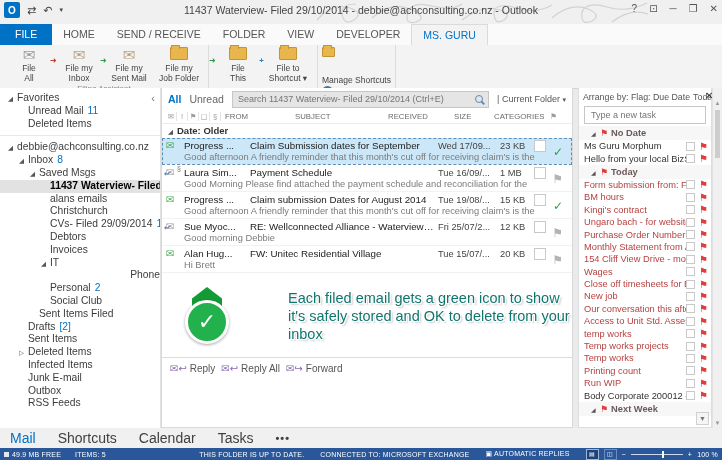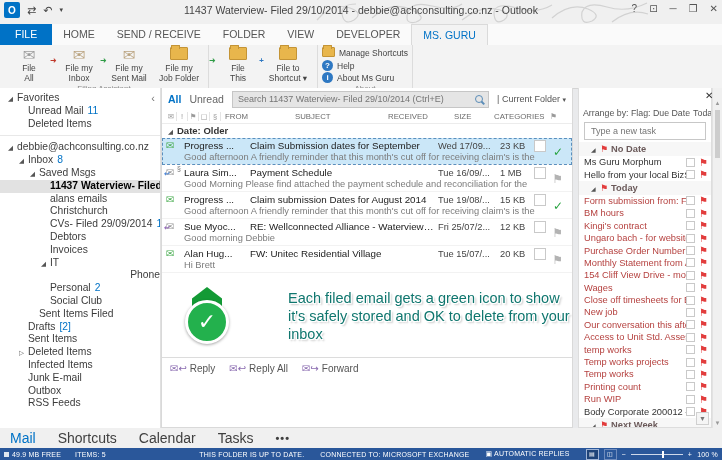--- a/index.html
+++ b/index.html
@@ -22,21 +22,21 @@
   .rtab{padding:4px 11px 0 11px;color:#555;}
   .rtab.active{background:#f3f3f3;color:#0072c6;border:1px solid #dadada;border-bottom:none;}
 
   
   .ribbon{position:absolute;top:45px;left:0;right:0;height:43px;background:#f3f3f3;border-bottom:1px solid #d4d4d4;display:flex;}
   .rgroup{display:flex;flex-direction:column;border-right:1px solid #dcdcdc;padding:1px 4px 0 4px;}
   .rbtns{display:flex;flex:1;align-items:flex-start;}
   .rbig{width:50px;text-align:center;font-size:8.5px;line-height:1.15;color:#444;padding-top:1px;}
   .rbig .ric{display:block;margin:0 auto 1px auto;}
   .rsmalls{display:flex;flex-direction:column;justify-content:flex-start;gap:1px;padding-top:1px;}
-  .rsmall{display:flex;align-items:center;gap:4px;font-size:8.5px;color:#444;white-space:nowrap;}
+  .rsmall{display:flex;align-items:flex-start;gap:16px;font-size:8.5px;color:#444;white-space:nowrap;flex-direction:column;}
   .rgl{font-size:8px;color:#8a8a8a;text-align:center;height:11px;line-height:11px;}
   .env{font-size:15px;line-height:15px;color:#b9a27e;}
   .env.gray{color:#9a9a9a;}
   .fold{display:inline-block;width:16px;height:11px;background:#e8b64c;border:1px solid #c49436;border-radius:1px;position:relative;}
   .fold::before{content:"";position:absolute;top:-3px;left:0;width:7px;height:3px;background:#e8b64c;border:1px solid #c49436;border-bottom:none;border-radius:1px 1px 0 0;}
   .fold.small{width:11px;height:8px;}
   .ov{position:relative;display:inline-block;}
   .ovmark{position:absolute;font-size:8px;font-weight:bold;left:-4px;bottom:-2px;}
   .bluecirc{display:inline-block;width:11px;height:11px;border-radius:50%;background:#2e78c2;color:#fff;font-size:8px;font-weight:bold;text-align:center;line-height:11px;}
 
@@ -92,36 +92,36 @@
 
   
   .annot{display:flex;align-items:center;gap:10px;margin:12px 0 0 22px;height:62px;}
   .badge{position:relative;width:46px;height:58px;flex:0 0 auto;}
   .badge .pent{position:absolute;left:8px;top:0;width:30px;height:30px;background:#139a35;clip-path:polygon(50% 0,100% 38%,100% 100%,0 100%,0 38%);}
   .badge .circ{position:absolute;left:1px;top:13px;width:38px;height:38px;border-radius:50%;background:#23b14d;border:3px solid #fff;box-shadow:0 1px 3px rgba(0,0,0,.35);color:#fff;font-size:22px;font-weight:bold;text-align:center;line-height:38px;}
   .annot-text{font-size:14.5px;font-weight:normal;color:#0f766e;line-height:1.25;text-shadow:-1px -1px 0 #fff,1px -1px 0 #fff,-1px 1px 0 #fff,1px 1px 0 #fff,2px 2px 2px rgba(0,0,0,.25);margin-left:48px;}
 
   
   .rpsep{border-top:1px solid #dcdcdc;margin-top:10px;}
-  .rpactions{display:flex;gap:14px;padding:5px 8px 3px 8px;font-size:10px;color:#555;align-items:flex-end;}
+  .rpactions{display:flex;gap:6px;padding:5px 8px 3px 8px;font-size:10px;color:#555;align-items:flex-end;}
   .rpact .aicon{color:#8a6bb0;font-size:10px;margin-right:3px;}
   .rphead{display:flex;padding:2px 8px 6px 8px;gap:8px;}
   .avatar{width:44px;height:44px;background:#bfbfbf;position:relative;flex:0 0 auto;overflow:hidden;}
   .avatar::before{content:"";position:absolute;left:14px;top:7px;width:16px;height:16px;border-radius:50%;background:#fff;}
   .avatar::after{content:"";position:absolute;left:6px;top:26px;width:32px;height:22px;border-radius:50% 50% 0 0;background:#fff;}
   .rpmeta{flex:1;min-width:0;}
   .rpdate{font-size:9.5px;color:#555;margin-top:1px;}
   .rpsender{display:flex;align-items:center;font-size:16px;color:#888;margin-top:3px;white-space:nowrap;overflow:hidden;}
   .blocks{display:flex;align-items:center;margin-left:4px;gap:0;}
   .blocks span{display:inline-block;height:15px;}
 
   
   .taskpane{position:absolute;left:578px;top:0;width:134px;bottom:0;background:#fff;border:1px solid #ddd;border-top:none;box-sizing:border-box;overflow:hidden;}
   .tp-close{position:absolute;left:705px;top:2px;font-size:10px;color:#333;z-index:3;}
-  .arrange{display:flex;align-items:center;height:14px;font-size:8.8px;color:#555;padding:2px 4px 0 4px;gap:3px;white-space:nowrap;margin-top:16px;}
+  .arrange{display:flex;align-items:center;height:14px;font-size:8.8px;color:#555;padding:2px 4px 0 4px;gap:3px;white-space:nowrap;}
   .arrange .today{margin-left:auto;}
   .newtask{margin:2px 5px;height:16px;border:1px solid #c7c7c7;display:flex;align-items:center;padding:0 4px;}
   .newtask input{border:none;outline:none;width:100%;font-size:9px;color:#888;font-family:inherit;background:transparent;}
   .tgroup{height:14px;line-height:14px;font-size:9.3px;font-weight:bold;color:#6b5a5a;padding-left:12px;background:#f7f7f7;white-space:nowrap;}
   .tgroup .farrow{font-size:6px;}
   .tgroup .gflag{color:#e23d3d;font-size:9px;margin-right:3px;}
   .titem{display:flex;align-items:center;height:12.4px;font-size:9.3px;padding:0 3px 0 5px;white-space:nowrap;overflow:hidden;}
   .titem .ttext{flex:1;overflow:hidden;color:#333;}
   .titem.red .ttext{color:#b5413f;}
   .titem .tbox{width:7px;height:7px;border:1px solid #c9c9c9;margin-right:4px;flex:0 0 auto;}

